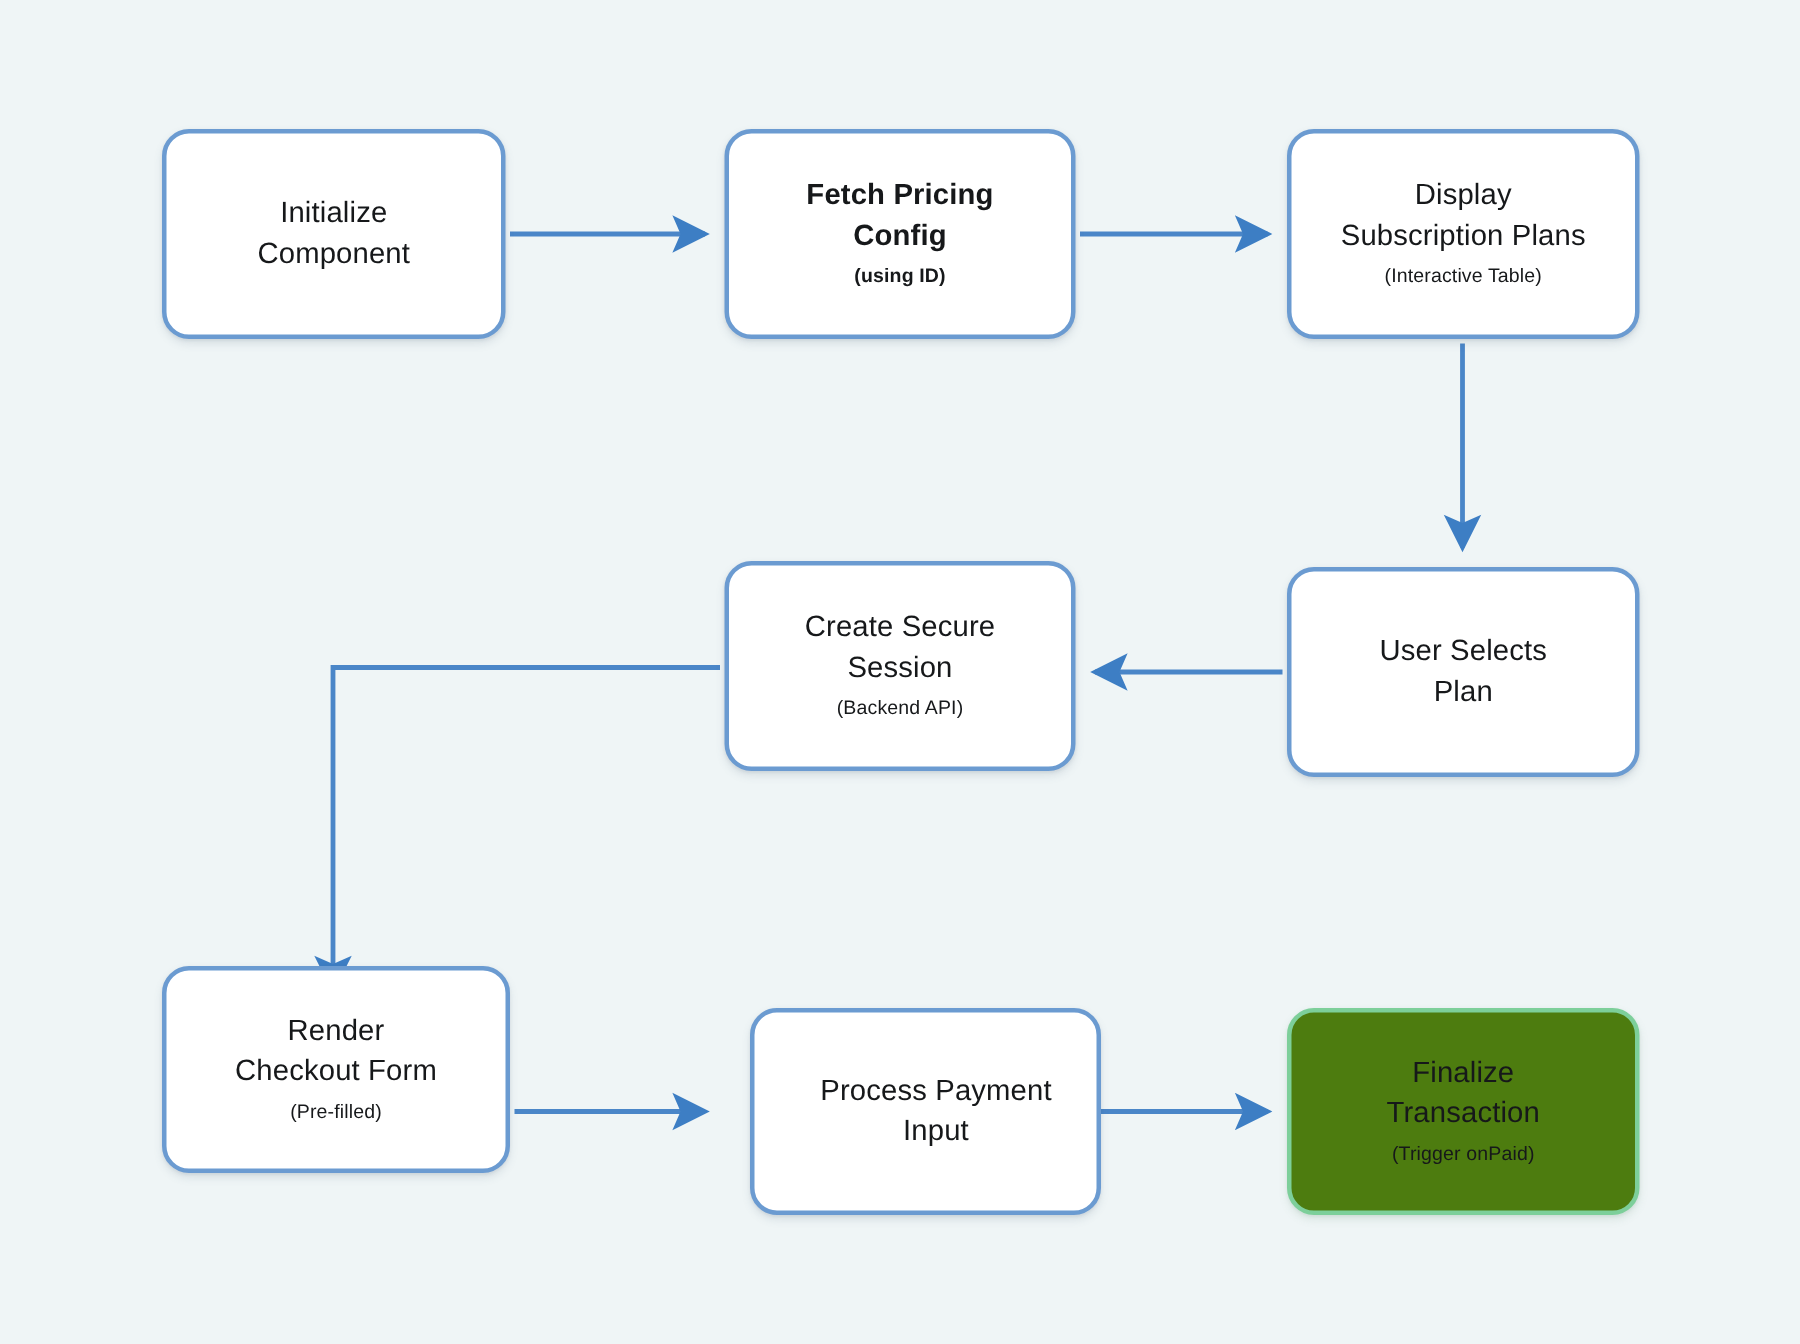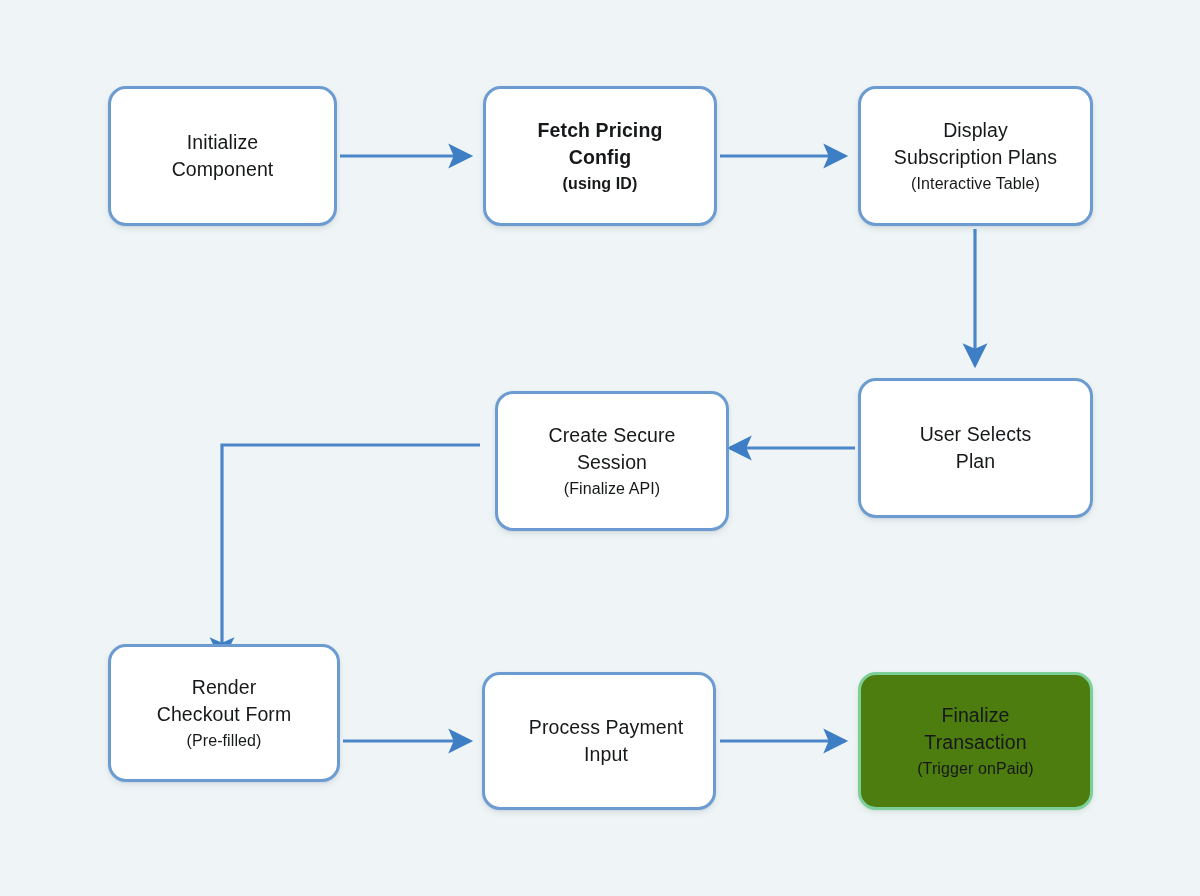--- a/index.html
+++ b/index.html
@@ -47,21 +47,21 @@
     box-shadow: 0 3px 6px rgba(90,140,110,0.13), 0 1px 2px rgba(90,140,110,0.10);
   }
   .node-title {
     font-size: 19.5px;
     line-height: 27px;
     letter-spacing: 0.1px;
     white-space: pre-line;
     padding: 0 10px;
   }
   .node-sub {
-    font-size: 16px;
+    font-size: 13px;
     line-height: 25px;
     letter-spacing: 0.1px;
     padding: 0 8px;
   }
 </style>
 </head>
 <body>
 
 <div id="canvas">
 
@@ -93,39 +93,39 @@
 Config</div>
     <div class="node-sub">(using ID)</div>
   </div>
 
   <div class="node" style="left: 858px; top: 86px; width: 235px; height: 140px;">
     <div class="node-title">Display
 Subscription Plans</div>
     <div class="node-sub">(Interactive Table)</div>
   </div>
 
-  <div class="node" style="left: 483px; top: 391px; width: 234px; height: 140px; margin-left: 12px;">
+  <div class="node" style="left: 483px; top: 374px; width: 234px; height: 140px;">
     <div class="node-title">Create Secure
 Session</div>
-    <div class="node-sub">(Finalize API)</div>
+    <div class="node-sub">(Backend API)</div>
   </div>
 
   <div class="node" style="left: 858px; top: 378px; width: 235px; height: 140px; text-align: center;">
     <div class="node-title">User Selects
 Plan</div>
 
   </div>
 
   <div class="node" style="left: 108px; top: 644px; width: 232px; height: 138px;">
     <div class="node-title">Render
 Checkout Form</div>
     <div class="node-sub">(Pre-filled)</div>
   </div>
 
-  <div class="node" style="left: 482px; top: 672px; width: 234px; height: 138px; padding-left: 14px;">
+  <div class="node" style="left: 500px; top: 672px; width: 234px; height: 138px; padding-left: 14px;">
     <div class="node-title">Process Payment
 Input</div>
 
   </div>
 
   <div class="node terminal" style="left: 858px; top: 672px; width: 235px; height: 138px;">
     <div class="node-title">Finalize
 Transaction</div>
     <div class="node-sub">(Trigger onPaid)</div>
   </div>

